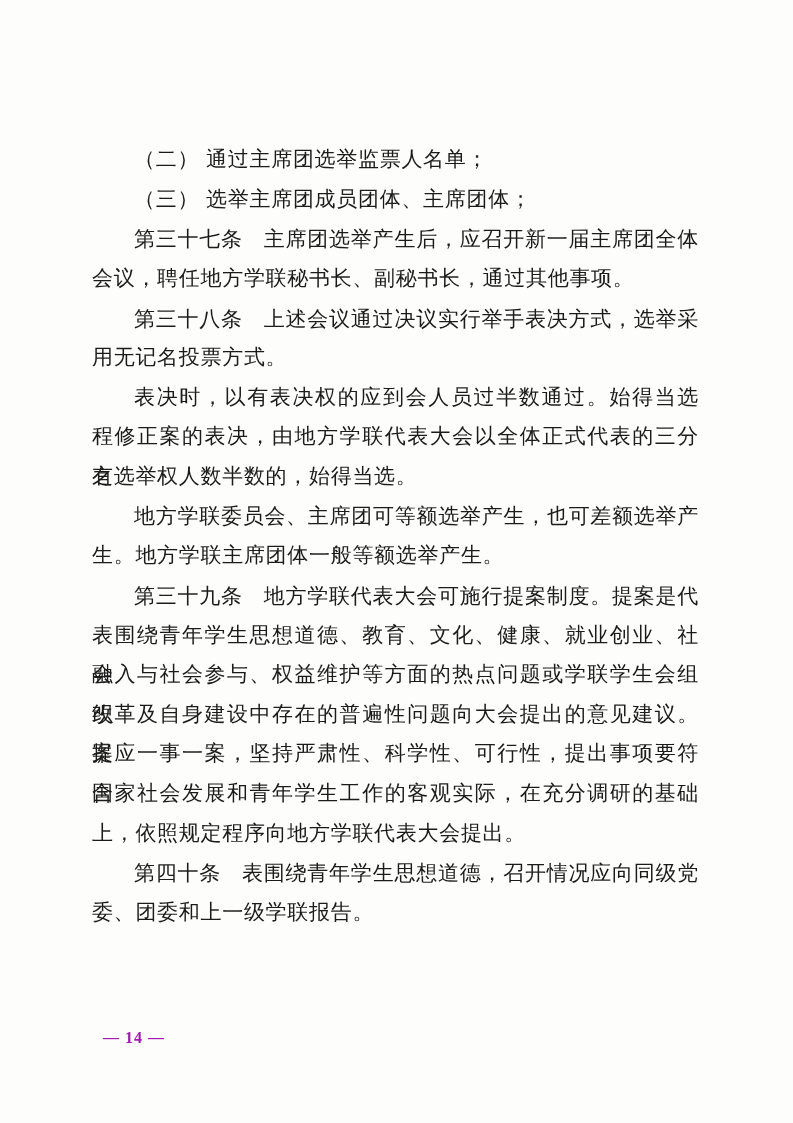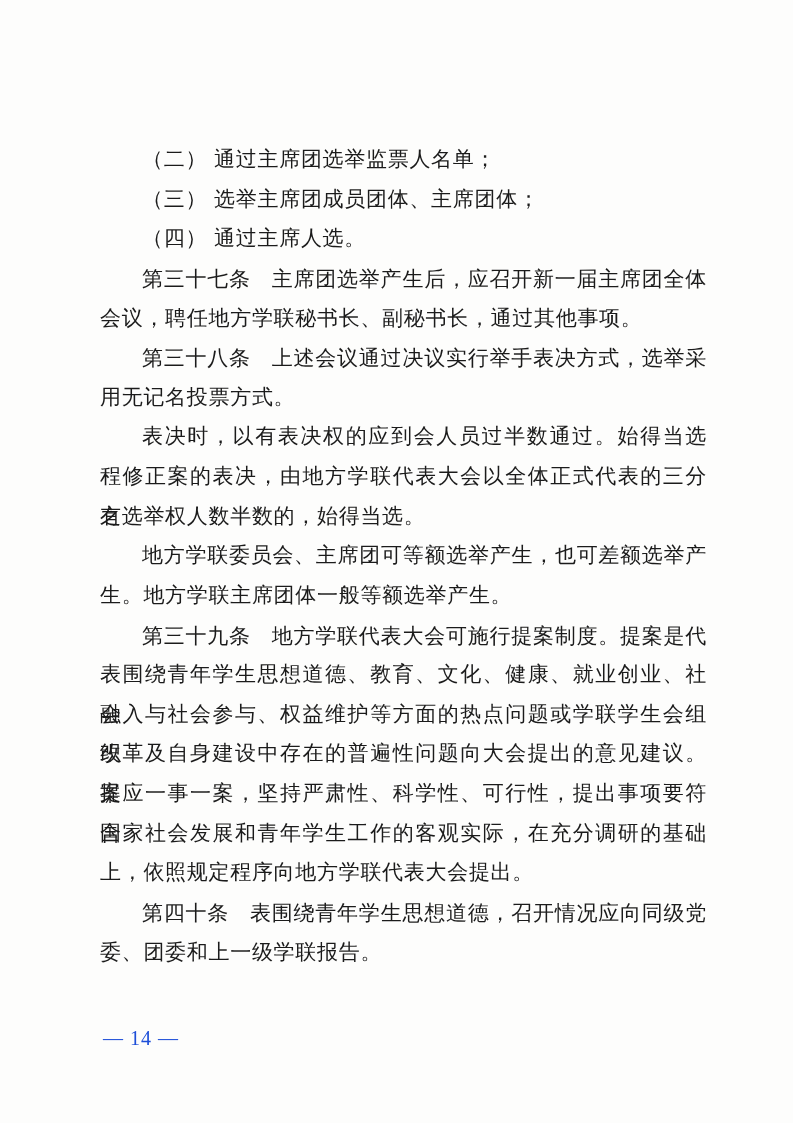--- a/index.html
+++ b/index.html
@@ -12,21 +12,21 @@
     width: 793px;
     height: 1123px;
     margin: 0 auto;
     background: #fdfdfc;
     overflow: hidden;
     font-family: "Liberation Serif", "DejaVu Serif", serif;
     color: #1b1b1b;
   }
   .text-block {
     position: absolute;
-    left: 100px;
+    left: 92px;
     top: 140px;
     width: 607px;
     font-size: 21px;
     letter-spacing: 0.7px;
   }
   .ln {
     height: 39.64px;
     line-height: 39.64px;
     white-space: normal;
   }
@@ -47,37 +47,37 @@
   
   .pre.b {
     font-weight: 400;
     font-family: "Liberation Sans", "DejaVu Sans", sans-serif;
     margin-right: 21px;
   }
   .pagenum {
     position: absolute;
     left: 103px;
     top: 1024px;
-    font-size: 20px;
+    font-size: 16px;
     line-height: 28px;
     letter-spacing: 1px;
-    color: #1d4ed8;
+    color: #a21caf;
+    font-weight: bold;
   }
 </style>
 </head>
 <body>
 
 <div class="page">
   <div class="text-block">
 
     <div class="ln ind"><span class="pre">（二）</span><span>通过主席团选举监票人名单；</span></div>
 
     <div class="ln ind"><span class="pre">（三）</span><span>选举主席团成员团体、主席团体；</span></div>
 
-    <div class="ln ind"><span class="pre">（四）</span><span>通过主席人选。</span></div>
 
     <div class="ln ind j"><span class="pre b">第三十七条</span><span>主席团选举产生后，应召开新一届主席团全体</span></div>
 
     <div class="ln"><span>会议，聘任地方学联秘书长、副秘书长，通过其他事项。</span></div>
 
     <div class="ln ind j"><span class="pre b">第三十八条</span><span>上述会议通过决议实行举手表决方式，选举采</span></div>
 
     <div class="ln"><span>用无记名投票方式。</span></div>
 
     <div class="ln ind j"><span>表决时，以有表决权的应到会人员过半数通过。始得当选</span></div>

